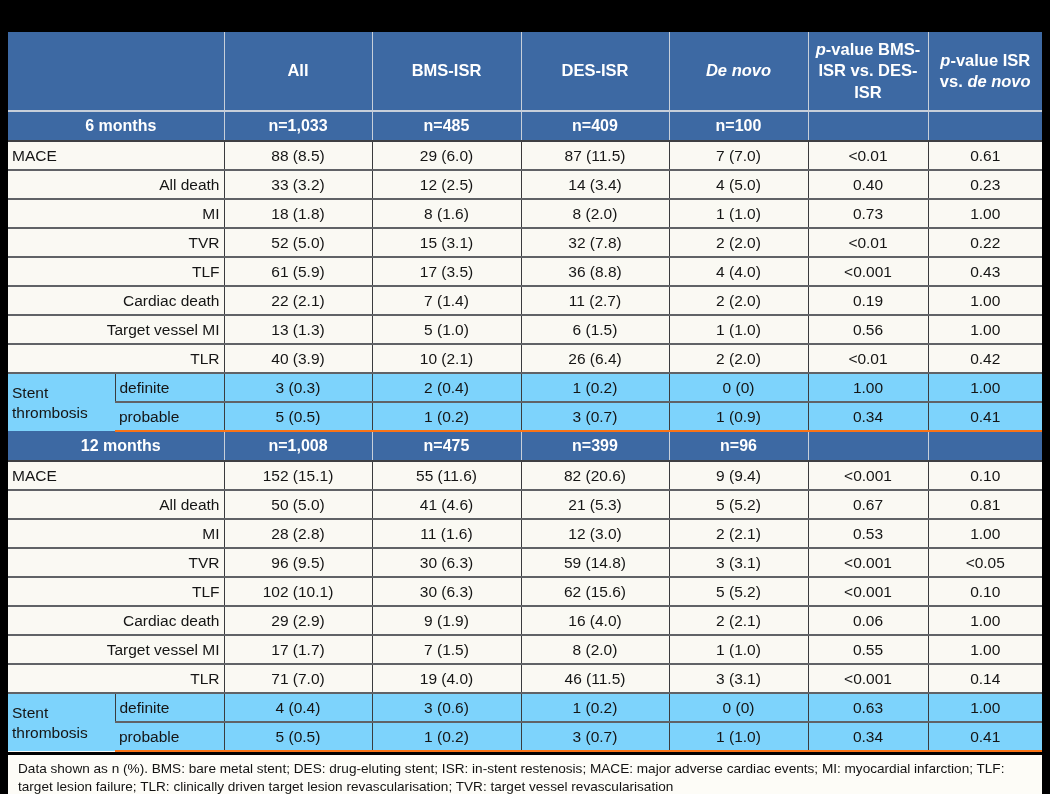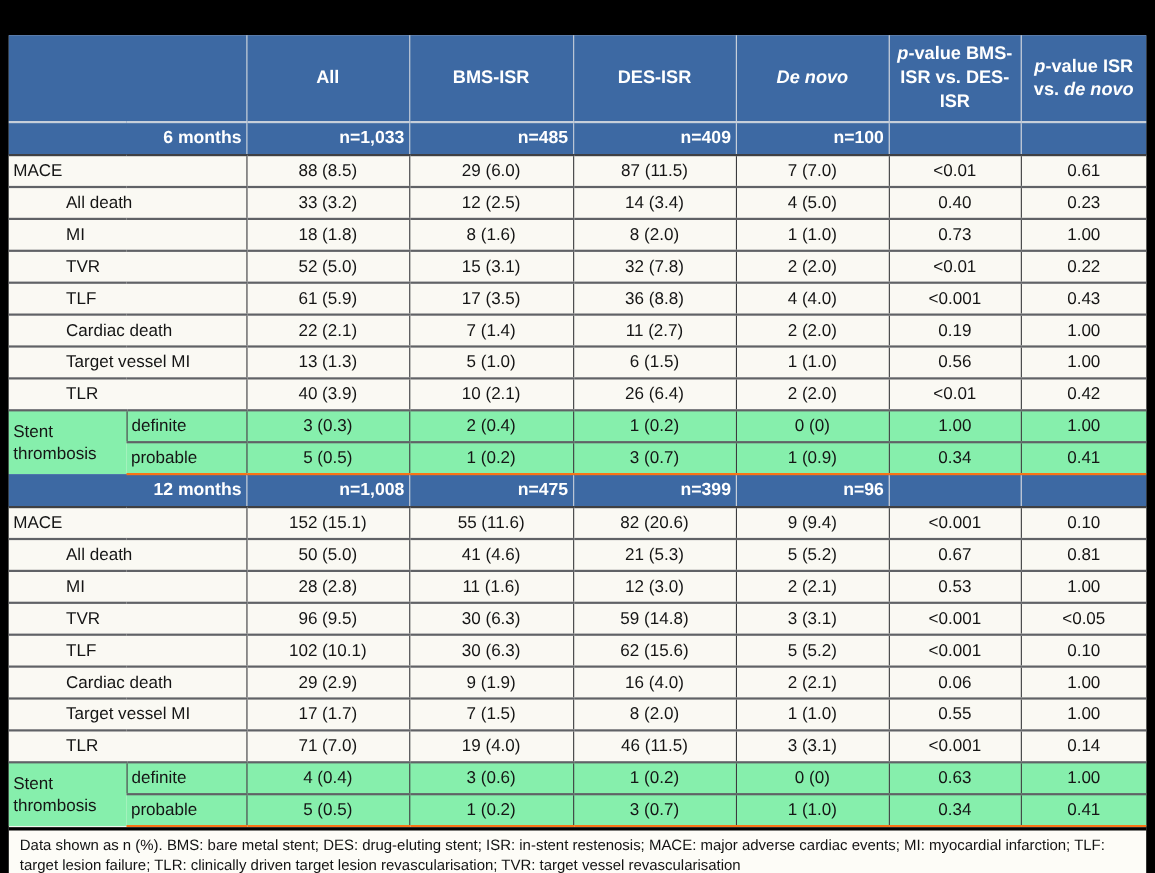--- a/index.html
+++ b/index.html
@@ -38,45 +38,45 @@
   
   tr.band th, tr.band td {
     background: #3d69a3;
     color: #fff;
     font-weight: bold;
     font-size: 16px;
     height: 28px;
     border-left: 1px solid #c7cfda;
     border-top: none;
     border-bottom: 2px solid #3f4043;
-    text-align: right;
+    text-align: center;
     vertical-align: middle;
     padding: 0 4px;
   }
   tr.band th:first-child { border-left: none; }
-  tr.band th.band-label { text-align: right; padding-left: 14px; }
+  tr.band th.band-label { text-align: center; padding-left: 14px; }
 
   
   tbody td {
     background: #faf9f3;
     color: #151515;
     font-size: 15.5px;
     height: 27px;
     text-align: center;
     vertical-align: middle;
     padding: 0 4px;
     border-left: 1px solid #3a3b3e;
     border-top: 2px solid #606266;
   }
   tbody td:first-child { border-left: none; }
   td.lbl { text-align: left; }
-  tr.sub td.lbl { padding-left: 52px; }
-
-  
-  tr.st td { background: #86efac; }
+  tr.sub td.lbl { padding-left: 27px; text-align: right; }
+
+  
+  tr.st td { background: #7dd3fc; }
   tr.st-last td { border-bottom: 2px solid #f97316; }
   td.st-lbl { vertical-align: middle; line-height: 1.25; padding-top: 2px; padding-bottom: 2px; }
 
   
   .footnote {
     background: #fdfcf7;
     border-top: 3px solid #000;
     color: #131313;
     font-size: 13.6px;
     line-height: 1.32;

